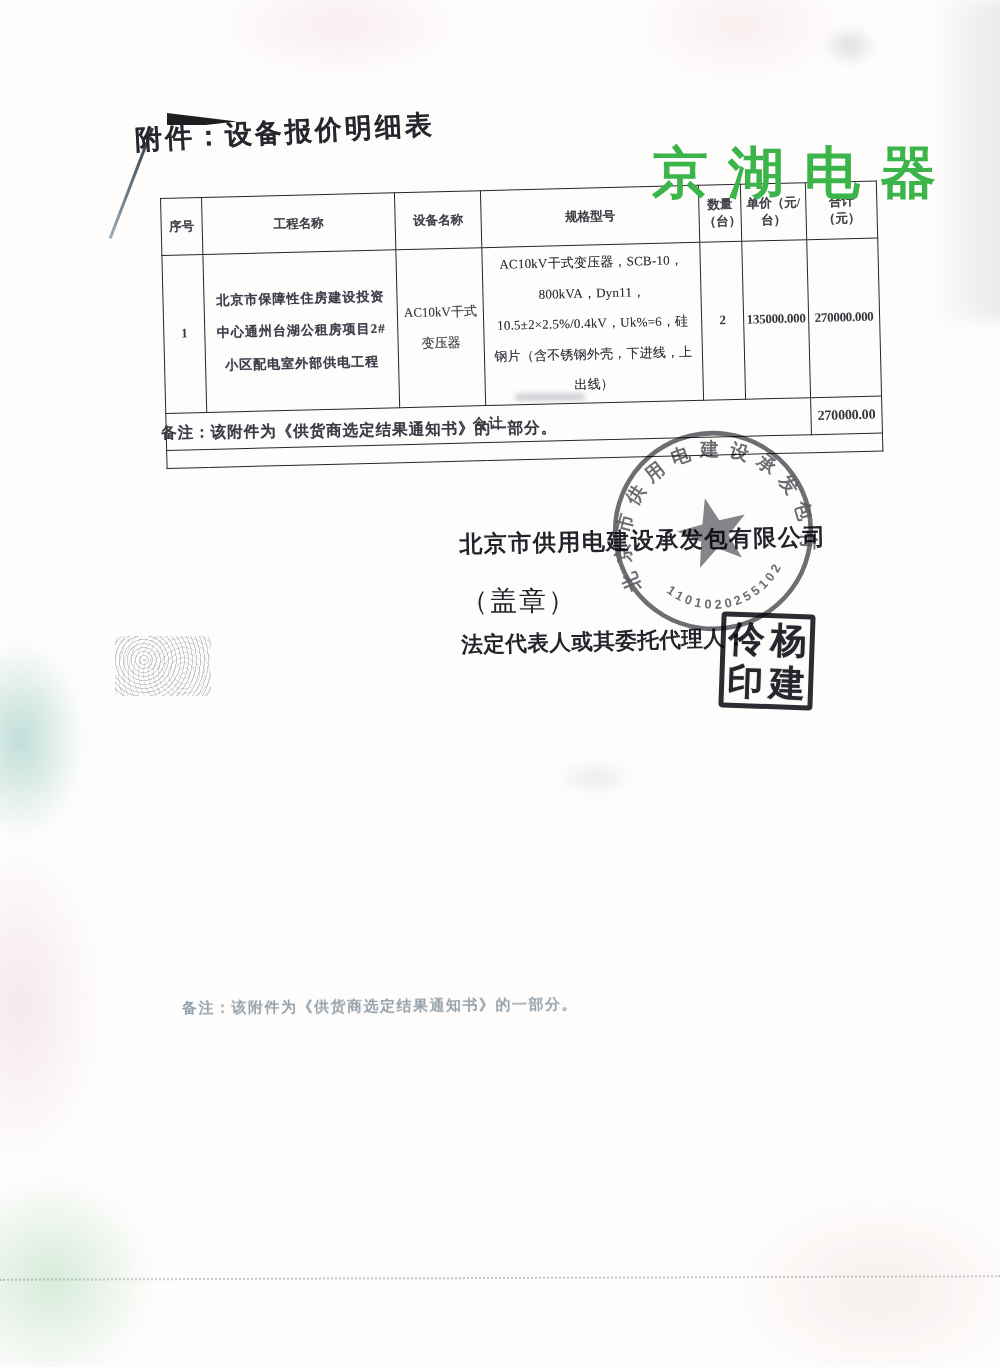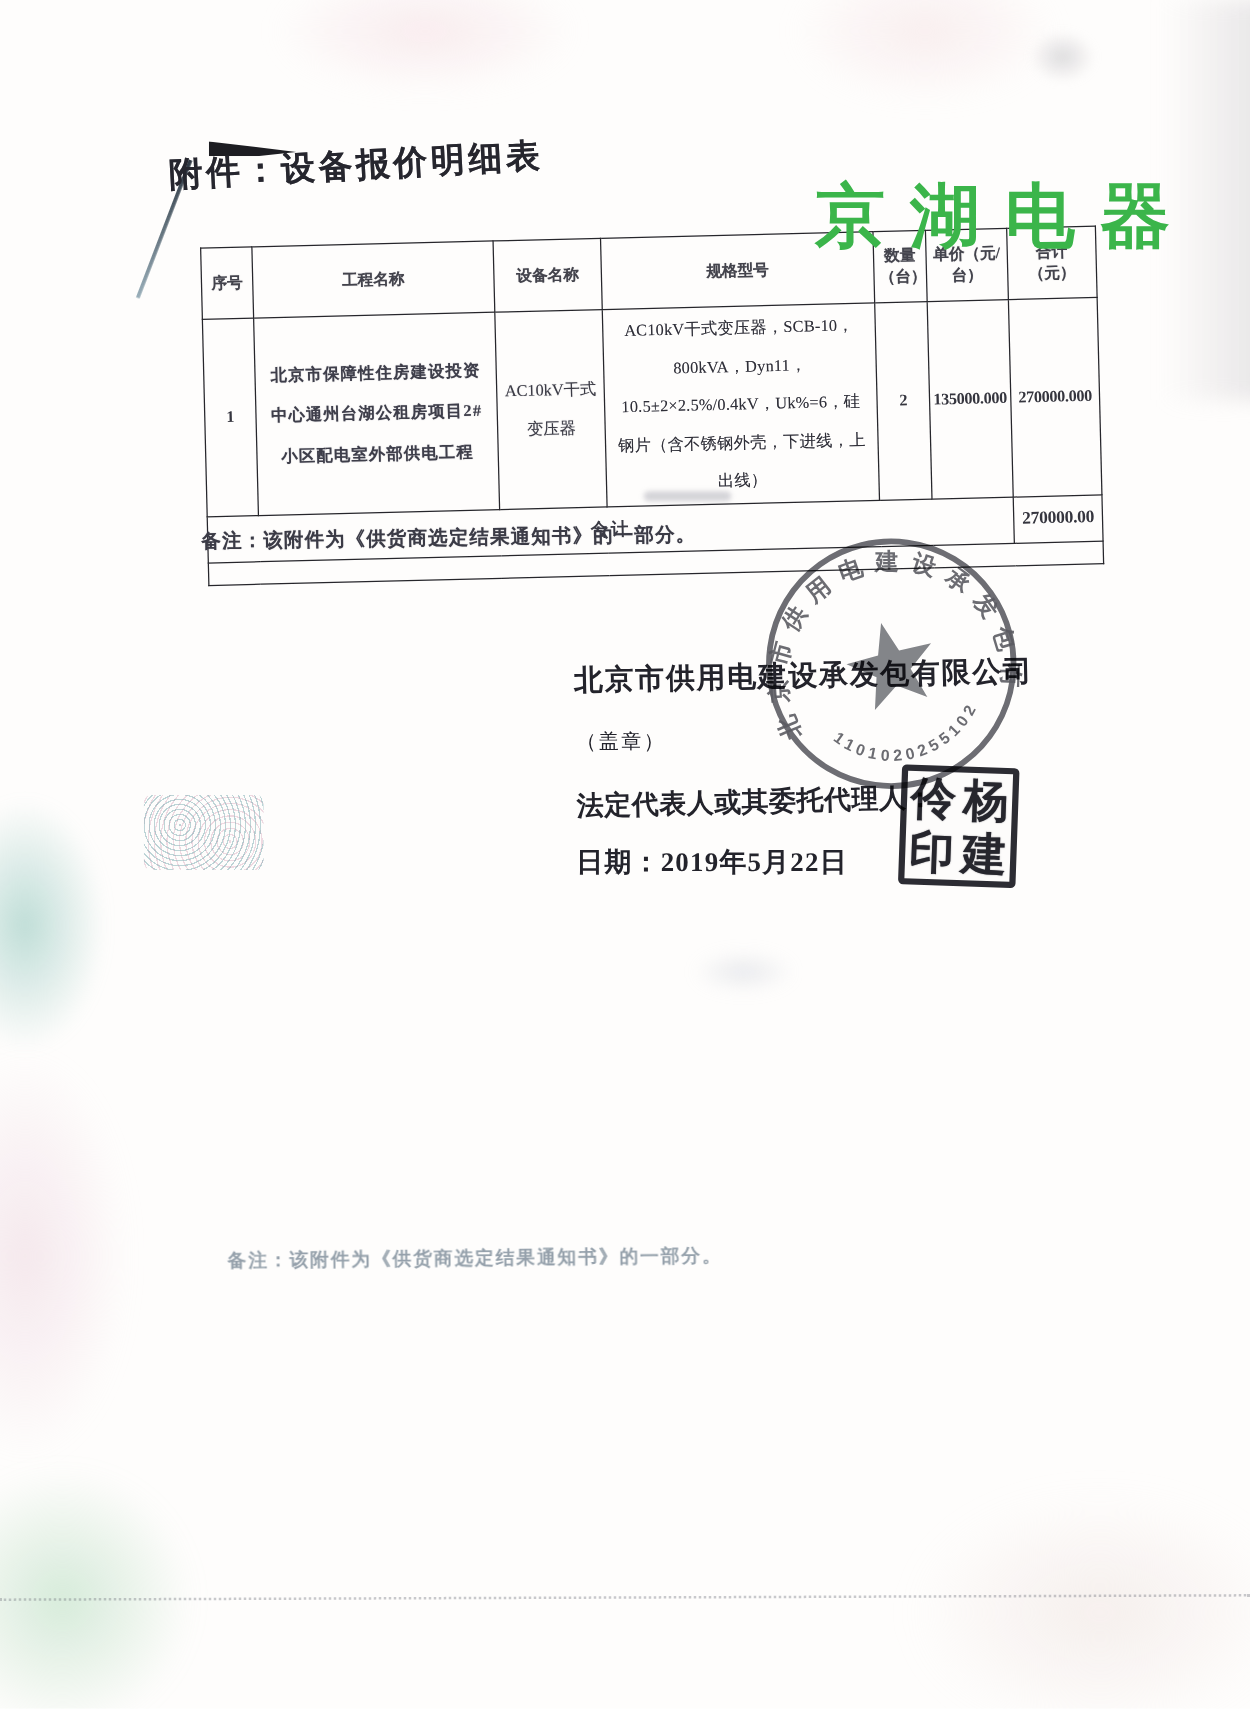--- a/index.html
+++ b/index.html
@@ -106,21 +106,21 @@
   .note{
     position:absolute;left:161px;top:423px;margin:0;
     font-family:"Liberation Serif",serif;
     font-size:15.5px;font-weight:600;letter-spacing:1px;
     color:#3b3b46;transform:rotate(-.8deg);transform-origin:left top;
     text-shadow:0 0 .7px rgba(60,60,75,.5);
   }
   
   .sig-line{position:absolute;margin:0;font-family:"Liberation Serif",serif;color:#23232b;}
   .company{left:459px;top:529px;font-size:23px;font-weight:600;letter-spacing:1.5px;transform:rotate(-1.2deg);transform-origin:left top;z-index:2;}
-  .seal-hint{left:461px;top:583px;font-size:16px;letter-spacing:2px;}
+  .seal-hint{left:461px;top:583px;font-size:27px;letter-spacing:2px;}
   .legal{left:461px;top:630px;font-size:21.5px;font-weight:600;letter-spacing:.5px;transform:rotate(-1.4deg);transform-origin:left top;}
   .date-line{left:461px;top:675px;font-size:21.5px;font-weight:600;letter-spacing:1px;}
   
   .round-stamp{
     position:absolute;left:606px;top:424px;width:214px;height:214px;
     transform:rotate(-14deg);
     mix-blend-mode:multiply;opacity:.85;z-index:3;
   }
   
   .square-seal{
@@ -209,21 +209,20 @@
         <td colspan="7"></td>
       </tr>
     </tbody>
   </table>
 
   <p class="note">备注：该附件为《供货商选定结果通知书》的一部分。</p>
 
   <p class="sig-line company">北京市供用电建设承发包有限公司</p>
   <p class="sig-line seal-hint">（盖章）</p>
   <p class="sig-line legal">法定代表人或其委托代理人：</p>
-  <p class="sig-line date-line">日期：2019年5月22日</p>
 
   <svg class="round-stamp" viewBox="0 0 210 210">
     <defs>
       <path id="sealTop" d="M 24 142 A 85 85 0 1 1 186 142" fill="none"></path>
       <path id="sealBot" d="M 46 152 A 74 74 0 0 0 164 152" fill="none"></path>
     </defs>
     <circle cx="105" cy="105" r="96" fill="none" stroke="#3f4048" stroke-width="4.5" opacity=".9"></circle>
     <polygon points="105,72 113.5,96.3 139.2,96.9 118.8,112.5 126.2,137.1 105,122.5 83.8,137.1 91.2,112.5 70.8,96.9 96.5,96.3" fill="rgba(62,64,72,.75)"></polygon>
     <text font-family="Liberation Serif, serif" font-size="18.5" font-weight="bold" fill="#3f4048" letter-spacing="9" opacity=".9">
       <textPath href="#sealTop">北京市供用电建设承发包有限公司</textPath>

